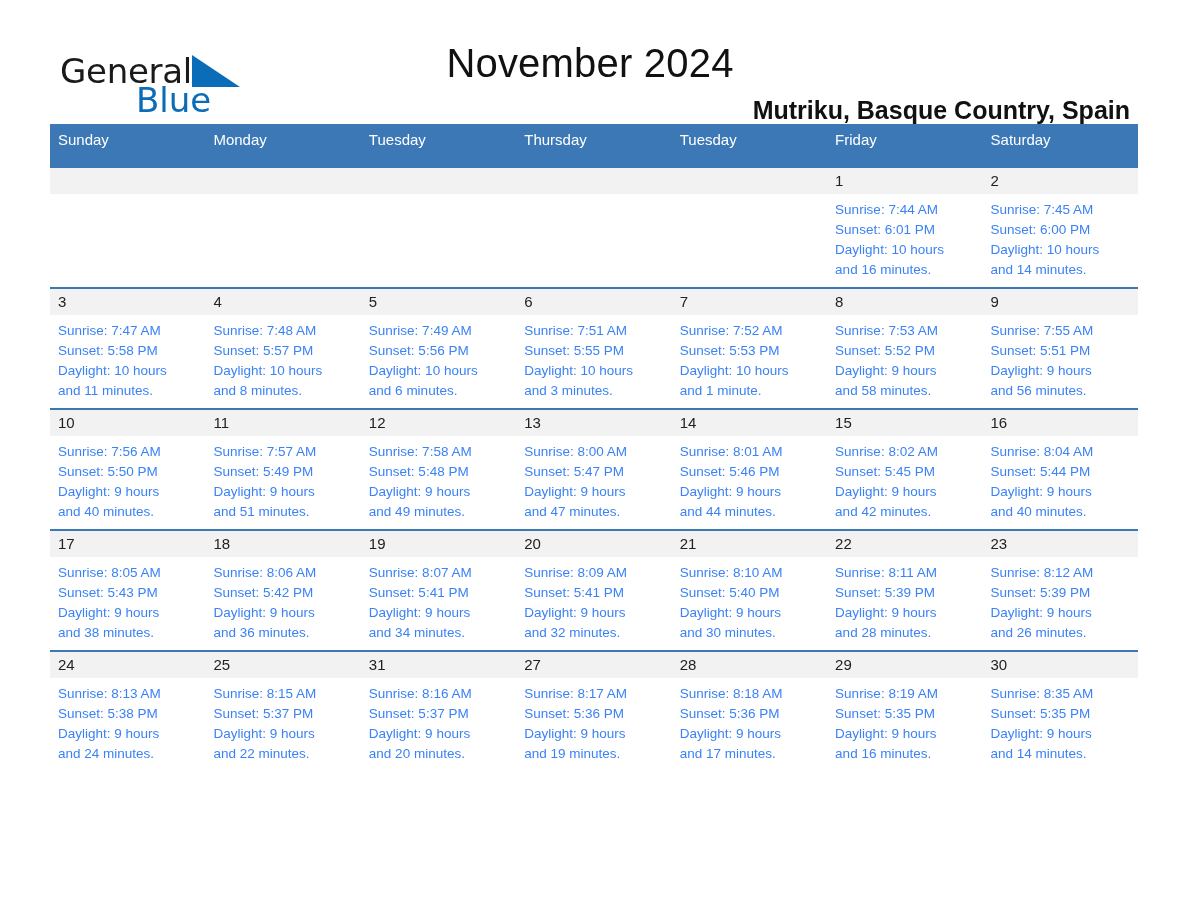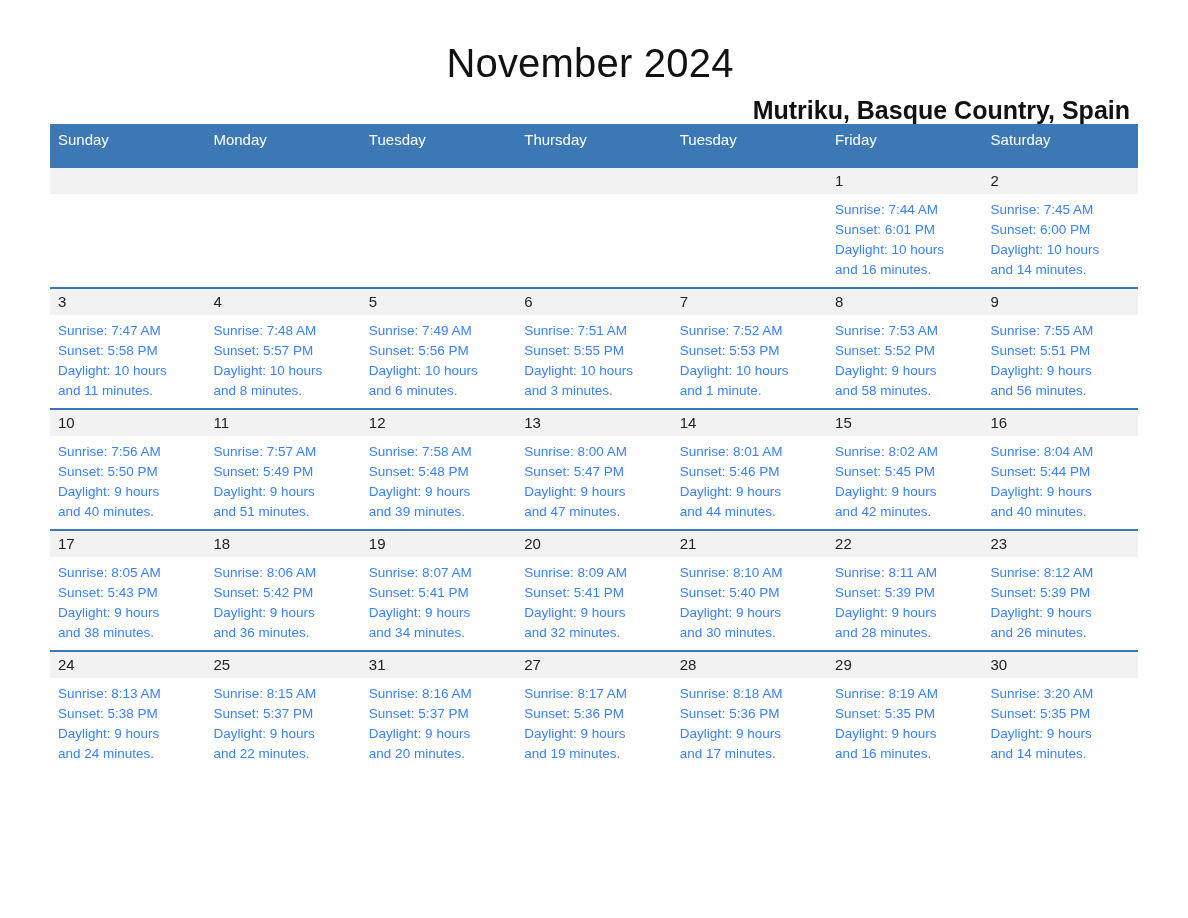--- a/index.html
+++ b/index.html
@@ -144,20 +144,33 @@
     background: #f2f2f2;
   }
 </style>
 </head>
 <body>
 
 <div class="page">
 
   <div class="header">
 
+    <div class="brand">
+      <div class="brand-row1">
+        <span class="brand-general">General</span>
+        <span class="brand-tri">
+          <svg width="48" height="32" viewBox="0 0 48 32" xmlns="http://www.w3.org/2000/svg">
+            <polygon points="0,0 48,32 0,32" fill="#0b6cb8"></polygon>
+          </svg>
+        </span>
+      </div>
+      <div class="brand-row2">
+        <span class="brand-blue">Blue</span>
+      </div>
+    </div>
 
     <div class="title-block">
       <div class="cal-title">November 2024</div>
     </div>
     <div class="cal-subtitle">Mutriku, Basque Country, Spain</div>
   </div>
 
   <table class="calendar">
     <thead>
       <tr>
@@ -292,21 +305,21 @@
             <div>Daylight: 9 hours</div>
             <div class="daylight-line2">and 51 minutes.</div>
           </div>
         </td>
         <td>
           <div class="daynum">12</div>
           <div class="cellbody">
             <div>Sunrise: 7:58 AM</div>
             <div>Sunset: 5:48 PM</div>
             <div>Daylight: 9 hours</div>
-            <div class="daylight-line2">and 39 minutes.</div>
+            <div class="daylight-line2">and 49 minutes.</div>
           </div>
         </td>
         <td>
           <div class="daynum">13</div>
           <div class="cellbody">
             <div>Sunrise: 8:00 AM</div>
             <div>Sunset: 5:47 PM</div>
             <div>Daylight: 9 hours</div>
             <div class="daylight-line2">and 47 minutes.</div>
           </div>
@@ -457,21 +470,21 @@
           <div class="cellbody">
             <div>Sunrise: 8:19 AM</div>
             <div>Sunset: 5:35 PM</div>
             <div>Daylight: 9 hours</div>
             <div class="daylight-line2">and 16 minutes.</div>
           </div>
         </td>
         <td>
           <div class="daynum">30</div>
           <div class="cellbody">
-            <div>Sunrise: 3:20 AM</div>
+            <div>Sunrise: 8:35 AM</div>
             <div>Sunset: 5:35 PM</div>
             <div>Daylight: 9 hours</div>
             <div class="daylight-line2">and 14 minutes.</div>
           </div>
         </td>
       </tr>
 
     </tbody>
   </table>
 </div>

